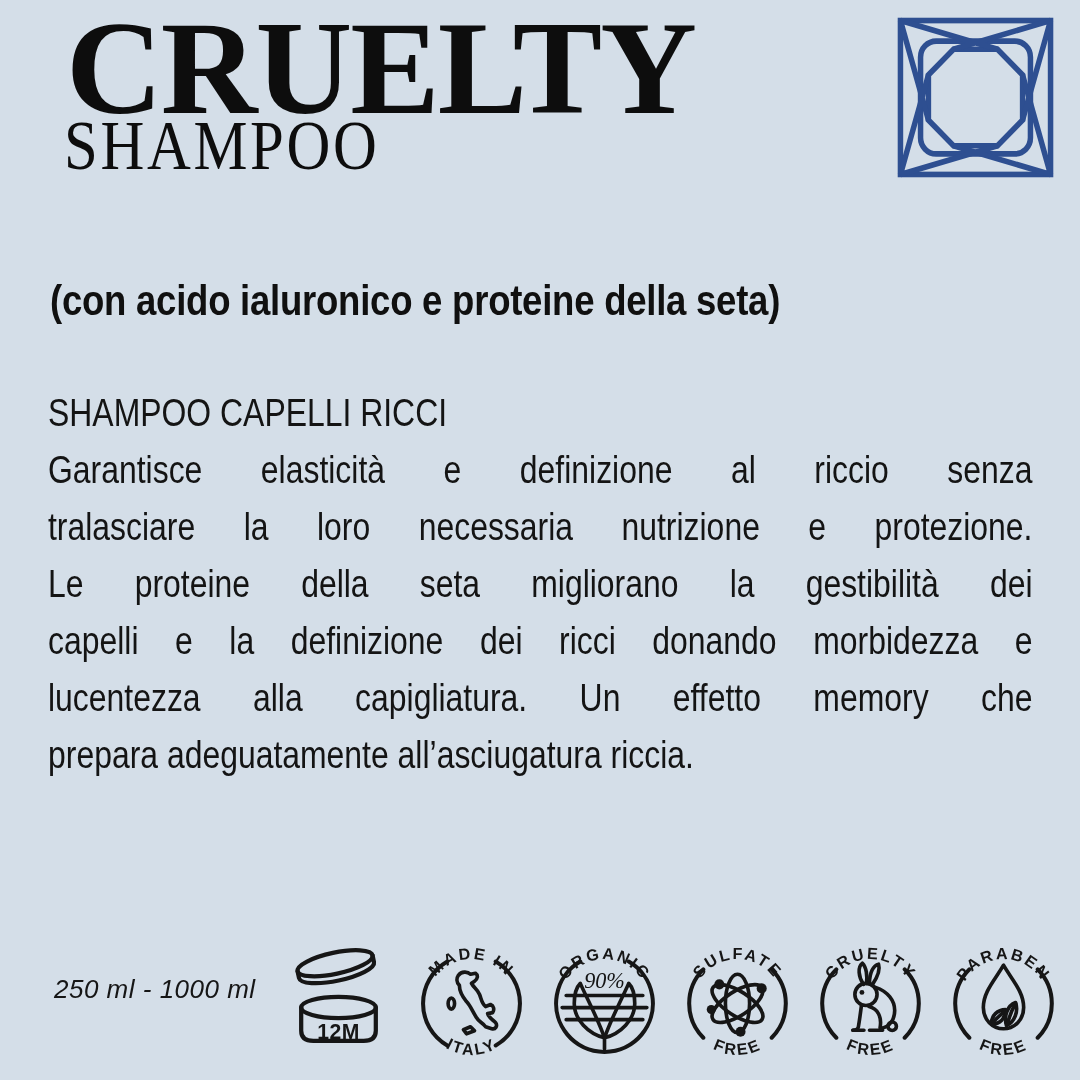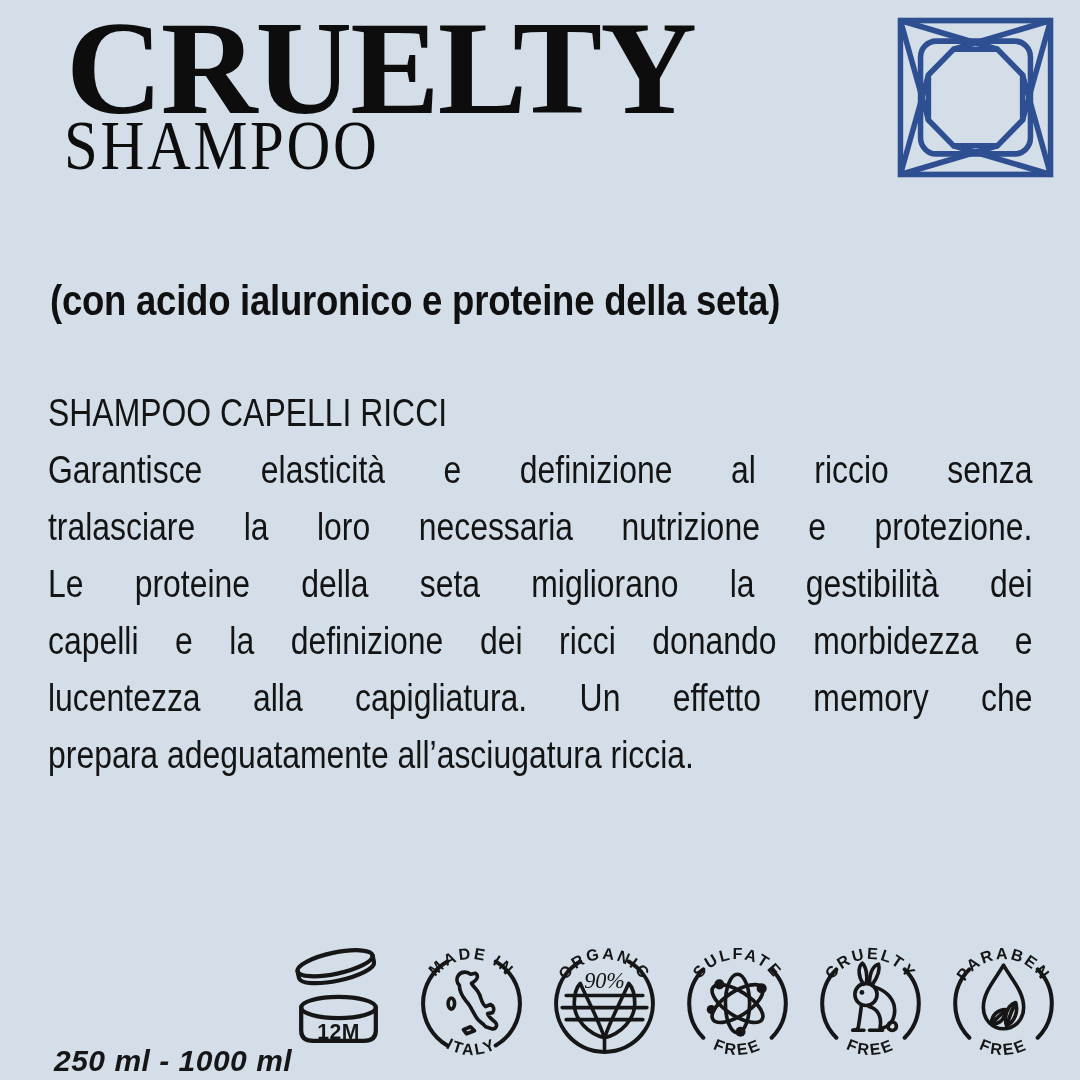--- a/index.html
+++ b/index.html
@@ -38,24 +38,23 @@
   .bodytext{
     position:absolute;left:48px;top:385px;width:1172px;
     font-size:38px;line-height:57px;color:#141414;
     transform:scaleX(0.84);transform-origin:0 0;
   }
   .bodytext .line{min-height:57px;}
   .bodytext .just{text-align:justify;text-align-last:justify;}
 
   
   .volume{
-    position:absolute;left:54px;top:1044px;
-    font-style:italic;font-size:30px;letter-spacing:0.5px;color:#161616;
+    position:absolute;left:54px;top:974px;
+    font-style:italic;font-size:26px;letter-spacing:0.5px;color:#161616;
     white-space:nowrap;
-    font-weight:bold;
   }
   .badges{
     position:absolute;left:278px;top:939px;
     display:flex;align-items:center;gap:12px;
   }
   .badge{width:121px;height:121px;flex:0 0 auto;}
 
   .s{fill:none;stroke:#161616;stroke-width:4.2;stroke-linecap:round;stroke-linejoin:round;}
   .sthin{fill:none;stroke:#161616;stroke-width:3.6;stroke-linecap:round;stroke-linejoin:round;}
   .arc{fill:none;stroke:#161616;stroke-width:4;stroke-linecap:round;}

